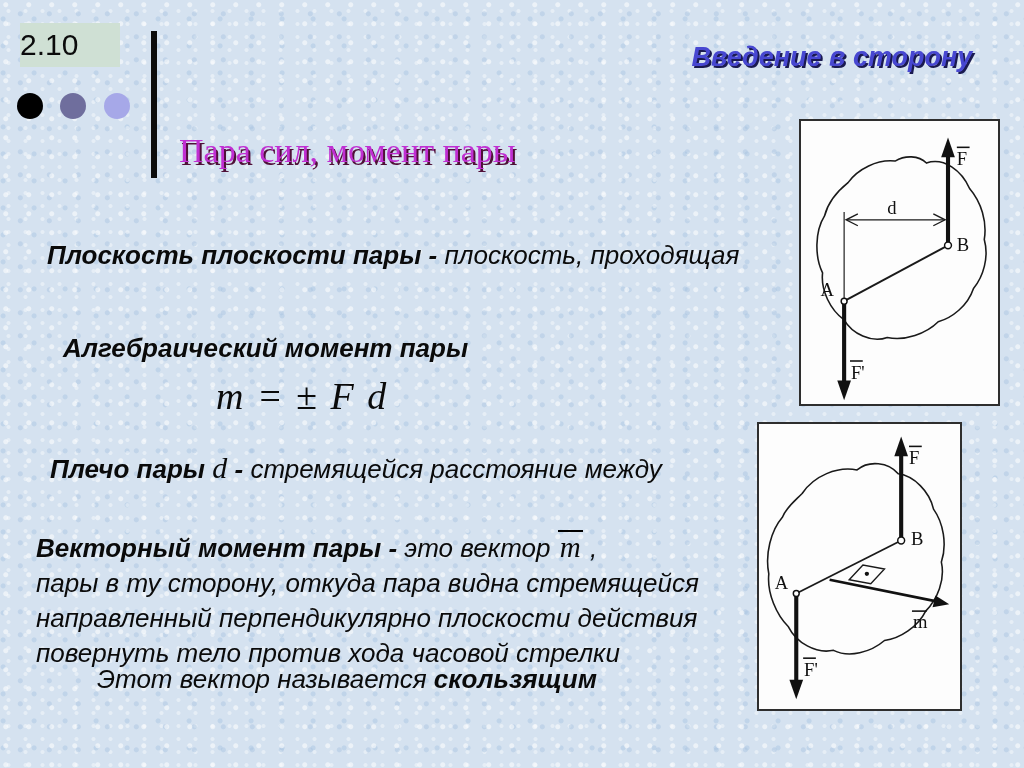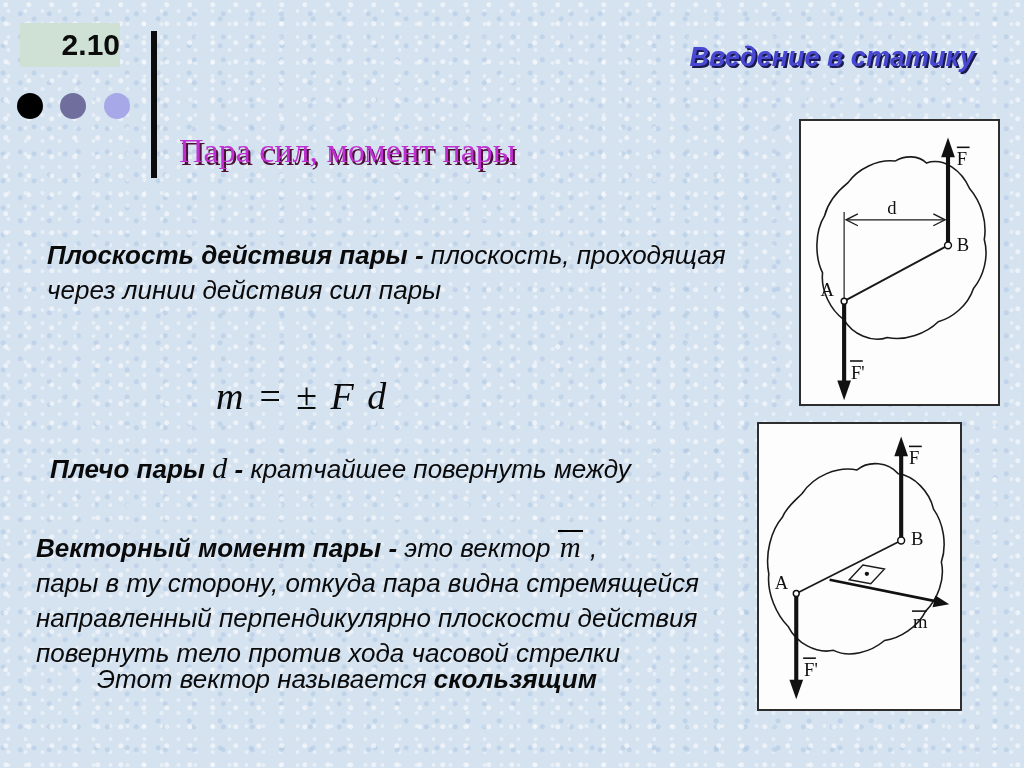--- a/index.html
+++ b/index.html
@@ -9,22 +9,22 @@
     background-color:#d5e2f0;
     background-image:
       radial-gradient(circle at 25% 25%, rgba(255,255,255,0.55) 0 2px, transparent 3px),
       radial-gradient(circle at 70% 60%, rgba(168,195,224,0.45) 0 2px, transparent 3px),
       radial-gradient(circle at 50% 85%, rgba(255,255,255,0.4) 0 1.5px, transparent 2.5px),
       radial-gradient(circle at 10% 70%, rgba(158,190,222,0.38) 0 2px, transparent 3px);
     background-size:23px 19px,29px 23px,17px 13px,31px 27px;
   }
   .slide-num{
     position:absolute;left:20px;top:23px;width:100px;height:44px;
-    background:#cfe0d4;display:flex;align-items:center;justify-content:flex-end;
-    font-weight:bold;font-size:30px;color:#0b0b0b;
+    background:#cfe0d4;display:flex;align-items:center;justify-content:flex-start;
+    font-weight:normal;font-size:30px;color:#0b0b0b;
   }
   .dot{position:absolute;top:93px;width:26px;height:26px;border-radius:50%;}
   .dot1{left:17px;background:#000000;}
   .dot2{left:60px;background:#6f6e9d;}
   .dot3{left:104px;background:#a6a8e8;}
   .vbar{position:absolute;left:151px;top:31px;width:6px;height:147px;background:#0c0c0c;}
   .header{
     position:absolute;left:640px;top:42px;width:384px;text-align:center;
     font-size:27px;font-weight:bold;font-style:italic;color:#4747d1;
     text-shadow:2px 2px 0 #1a1a50;white-space:nowrap;
@@ -65,33 +65,33 @@
 <div class="slide">
 
   <div class="slide-num">
     <span>2.10</span>
   </div>
   <div class="dot dot1"></div>
   <div class="dot dot2"></div>
   <div class="dot dot3"></div>
   <div class="vbar"></div>
 
-  <div class="header">Введение в статику</div>
+  <div class="header">Введение в сторону</div>
   <div class="title">Пара сил, момент пары</div>
 
   <div class="body-text p1">
-    <div><span class="b">Плоскость действия пары - </span><span>плоскость, проходящая</span></div>
-    <div>через линии действия сил пары</div>
+    <div><span class="b">Плоскость плоскости пары - </span><span>плоскость, проходящая</span></div>
   </div>
 
+  <div class="body-text alg">Алгебраический момент пары</div>
 
   <div class="formula">m = ± F d</div>
 
   <div class="body-text arm">
-    <div><span class="b">Плечо пары </span><span class="math">d</span><span class="b"> - </span><span>кратчайшее повернуть между</span></div>
+    <div><span class="b">Плечо пары </span><span class="math">d</span><span class="b"> - </span><span>стремящейся расстояние между</span></div>
   </div>
 
   <div class="body-text vec">
     <div><span class="b">Векторный момент пары - </span><span>это вектор </span> <span class="mbar">m</span><span> ,</span></div>
     <div>пары в ту сторону, откуда пара видна стремящейся</div>
     <div>направленный перпендикулярно плоскости действия</div>
     <div>повернуть тело против хода часовой стрелки</div>
   </div>
 
   <div class="body-text sliding">

